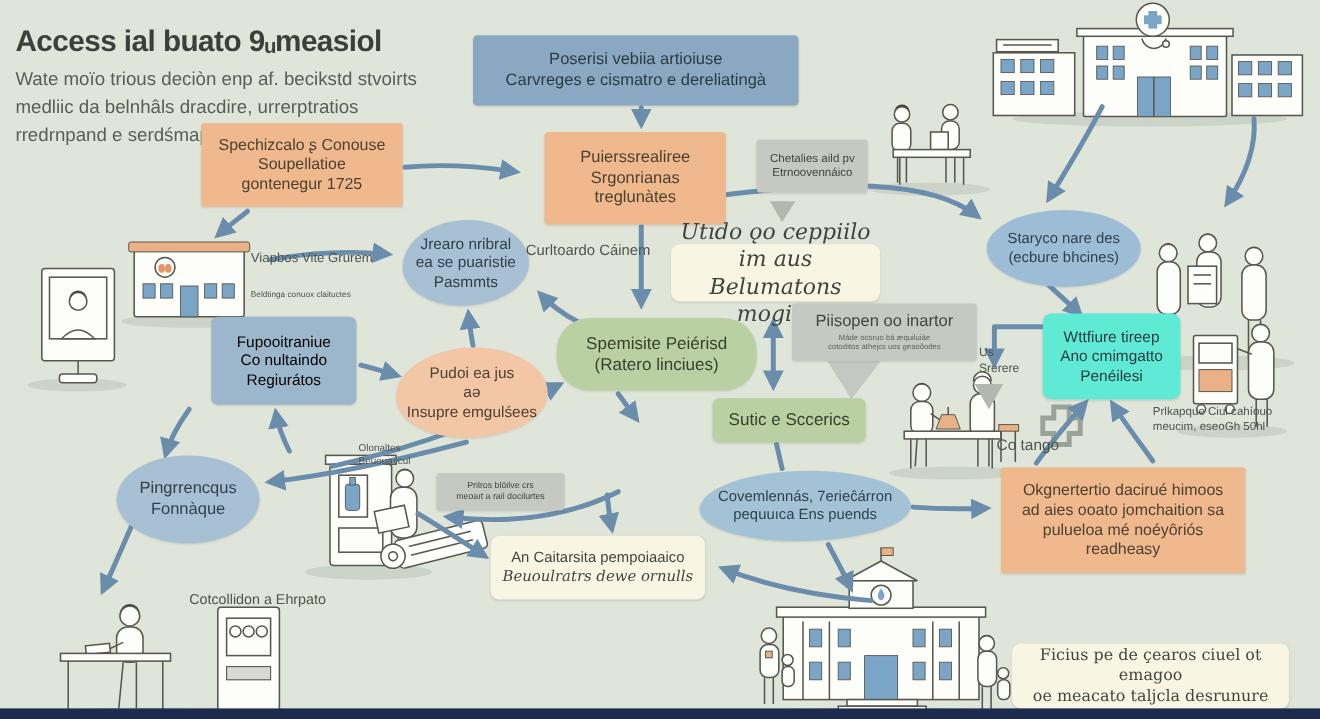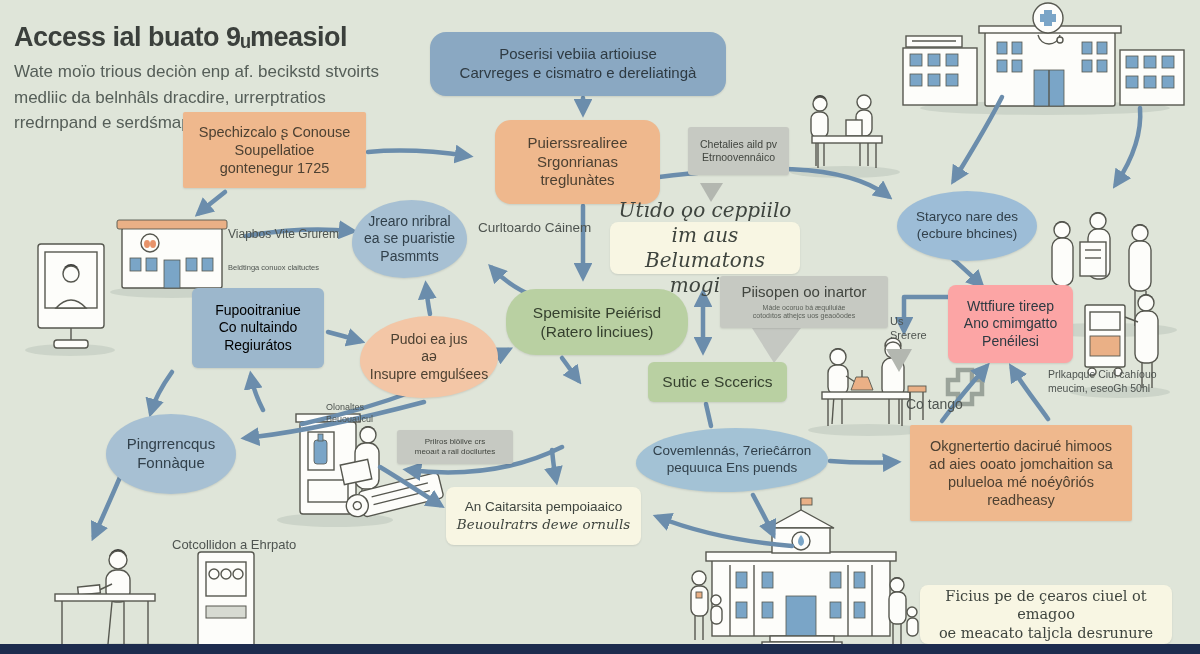--- a/index.html
+++ b/index.html
@@ -9,30 +9,30 @@
   .hdr-title{position:absolute;left:14px;top:4px;font-size:27px;font-weight:bold;
     color:#3b403c;letter-spacing:-.5px;z-index:2}
   .hdr-sub{position:absolute;left:14px;top:42px;font-size:17px;color:#555e58;
     white-space:pre-line;line-height:1.5;z-index:2}
   .node{position:absolute;z-index:2;display:flex;flex-direction:column;align-items:center;
     justify-content:center;text-align:center;white-space:pre-line;color:#3c423e;
     line-height:1.25;box-shadow:0 1px 2px rgba(0,0,0,.10);padding:2px 6px;box-sizing:border-box}
   .lbl{position:absolute;z-index:2;white-space:pre-line;color:#4e5450;line-height:1.3}
   .c-blue{background:#8aa8c2;color:#2e3a42}
   .c-blue3{background:#9cb7cc;color:#000000}
-  .c-blue4{background:#fca5a5;color:#2e3a42}
+  .c-blue4{background:#5eead4;color:#2e3a42}
   .c-blob-blue{background:#a7c0d3;color:#31404b}
   .c-ell-blue{background:#9dbdd7;color:#31404b}
   .c-orange{background:#efb88d;color:#4d4132}
   .c-orange2{background:#f3c6a6;color:#4d4132}
   .c-green{background:#b9d0a2;color:#35402e}
   .c-gray{background:#c6c9c2;color:#41453f}
   .c-cream{background:#f8f6e3;color:#3e443e}
   .r3{border-radius:3px}.r6{border-radius:6px}.r8{border-radius:8px}
-  .r10{border-radius:16px}.r12{border-radius:2px}.r30{border-radius:30px}
+  .r10{border-radius:4px}.r12{border-radius:2px}.r30{border-radius:30px}
   .blob{border-radius:52% 48% 55% 45%/55% 50% 50% 45%}
   .ellipse{border-radius:50%}
   .serif-it{font-family:"DejaVu Serif",serif;font-style:italic}
   .serif{font-family:"DejaVu Serif",serif}
   .footer{position:absolute;left:0;bottom:0;width:1200px;height:10px;background:#1d2c4e;z-index:3}
   svg .ln{stroke:#56574f;stroke-width:1.4;fill:none}
   svg .fw{fill:#fdfdfa;stroke:#56574f;stroke-width:1.4}
   svg .bw{fill:#7aa5c7;stroke:#56574f;stroke-width:.8}
   svg .or{fill:#eab086;stroke:#56574f;stroke-width:.9}
   svg .hr{fill:#3a3a38}
@@ -326,21 +326,21 @@
 Soupellatioe
 gontenegur 1725</span></div>
 
   <div class="node c-orange r10" style="left:495px;top:120px;width:165px;height:84px;font-size:15px"><span>Puierssrealiree
 Srgonrianas
 treglunàtes</span></div>
 
   <div class="node c-gray r3" style="left:688px;top:127px;width:101px;height:48px;font-size:10.5px"><span>Chetalies aild pv
 Etrnoovennáico</span></div>
 
-  <div class="node c-blob-blue blob" style="left:352px;top:200px;width:115px;height:78px;font-size:14px"><span>Jrearo nribral
+  <div class="node c-blob-blue blob" style="left:366px;top:200px;width:115px;height:78px;font-size:14px"><span>Jrearo nribral
 ea se puaristie
 Pasmmts</span></div>
 
   <div class="node c-cream r8 serif-it" style="left:610px;top:222px;width:190px;height:52px;font-size:20px"><span>Utıdo ǫo ceppiilo im aus
 Belumatons mogito</span></div>
 
   <div class="node c-ell-blue ellipse" style="left:897px;top:191px;width:140px;height:70px;font-size:13.5px"><span>Staryco nare des
 (ecbure bhcines)</span></div>
 
   <div class="node c-blue3 r6" style="left:192px;top:288px;width:132px;height:80px;font-size:14px"><span>Fupooitraniue

